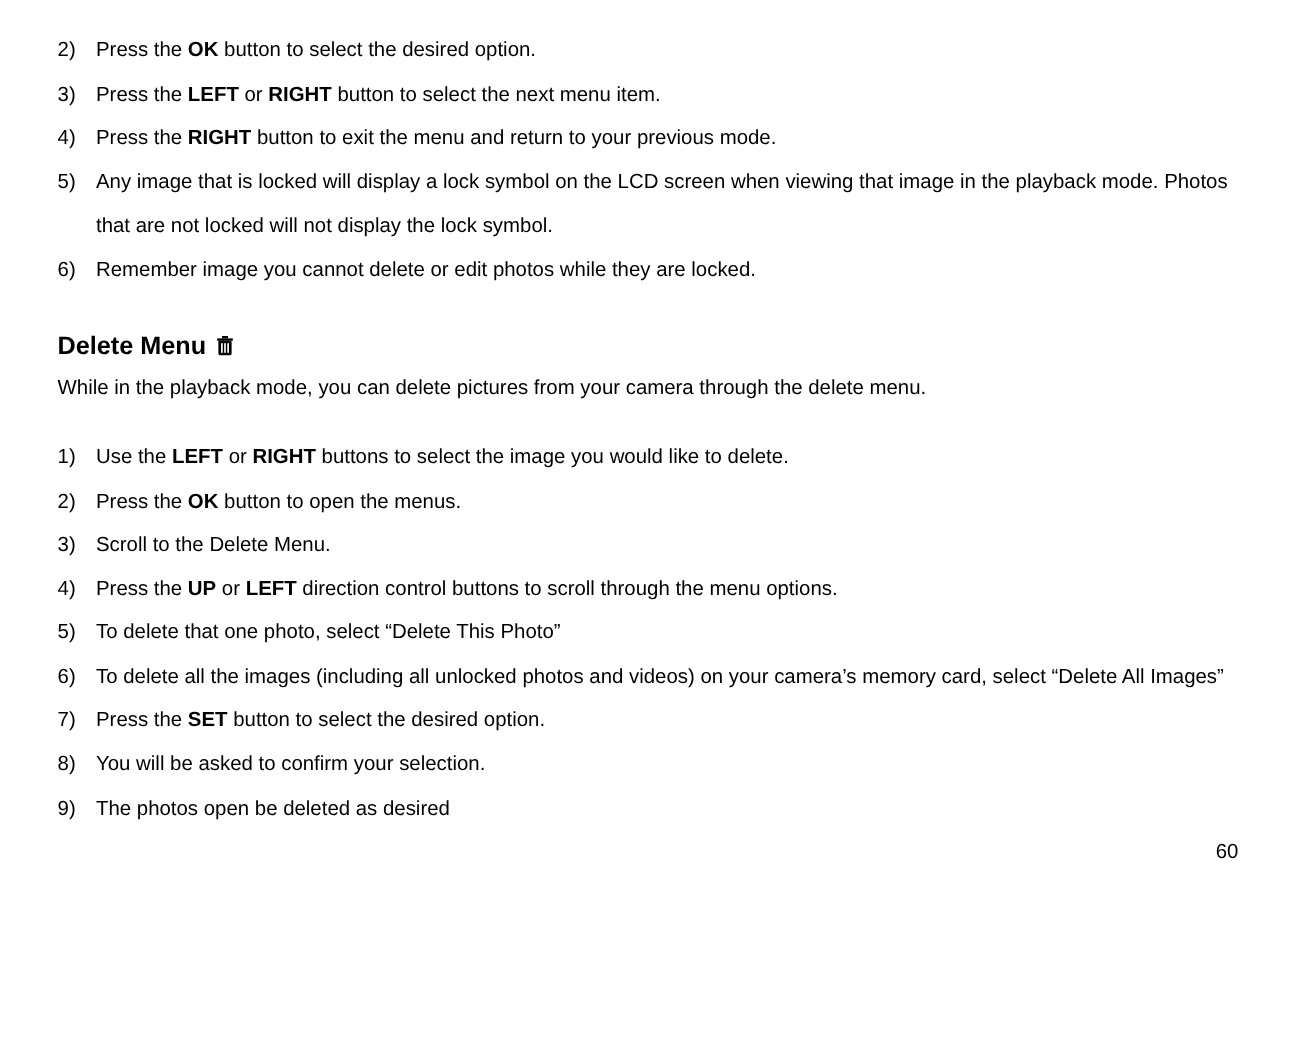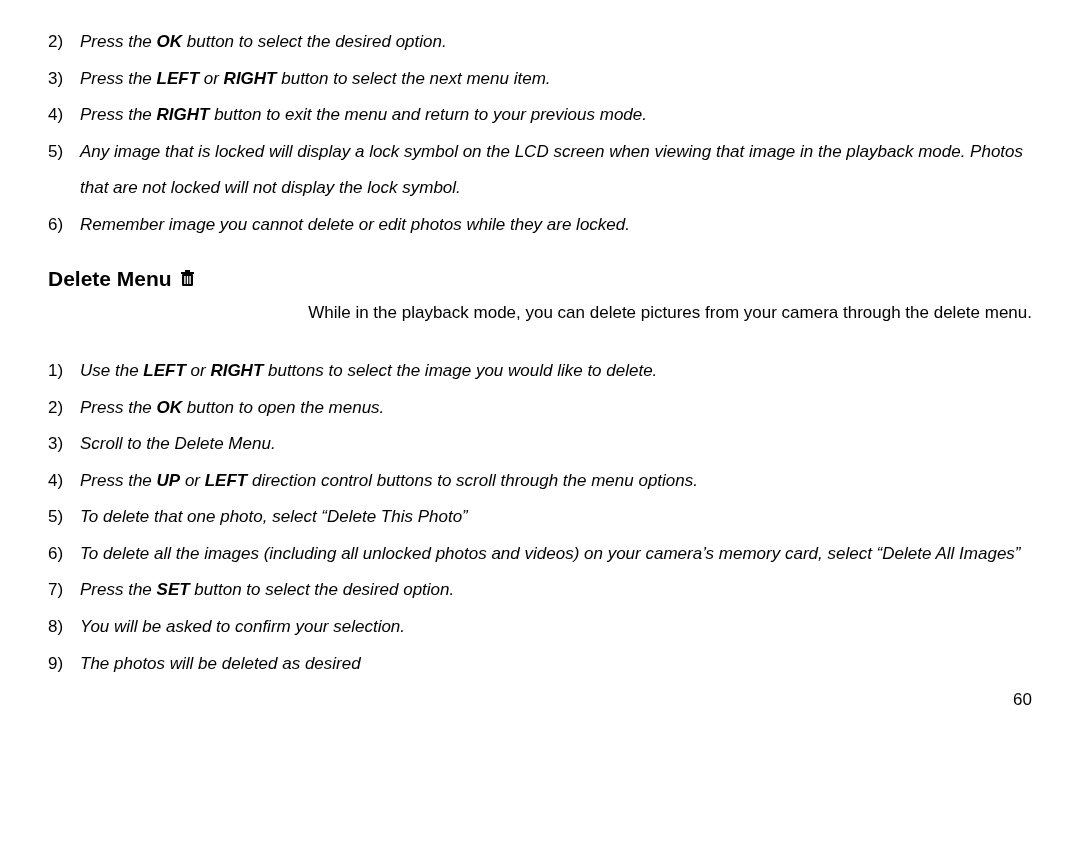--- a/index.html
+++ b/index.html
@@ -25,36 +25,34 @@
     .list-item {
       display: flex;
       align-items: flex-start;
     }
     .list-number {
       flex: 0 0 32px;
       text-align: left;
     }
     .list-text {
       flex: 1;
-      font-style: italic;
     }
     .section-heading {
       font-weight: bold;
       font-size: 21px;
-      margin-top: 22px;
+      margin-top: 32px;
       margin-bottom: 0;
       display: flex;
       align-items: center;
       gap: 8px;
       line-height: 1.3;
     }
     .intro-text {
       margin-top: 2px;
       margin-bottom: 22px;
-      text-align: right;
     }
     .page-number {
       text-align: right;
       margin-top: 0;
       font-size: 17px;
     }
     .trash-icon {
       display: inline-flex;
       align-items: center;
       justify-content: center;
@@ -136,17 +134,17 @@
     <li class="list-item">
       <span class="list-number">7)</span>
       <span class="list-text">Press the <strong>SET</strong> button to select the desired option.</span>
     </li>
     <li class="list-item">
       <span class="list-number">8)</span>
       <span class="list-text">You will be asked to confirm your selection.</span>
     </li>
     <li class="list-item">
       <span class="list-number">9)</span>
-      <span class="list-text">The photos will be deleted as desired</span>
+      <span class="list-text">The photos open be deleted as desired</span>
     </li>
   </ol>
 
 <p class="page-number">60</p>
 
 </body></html>

